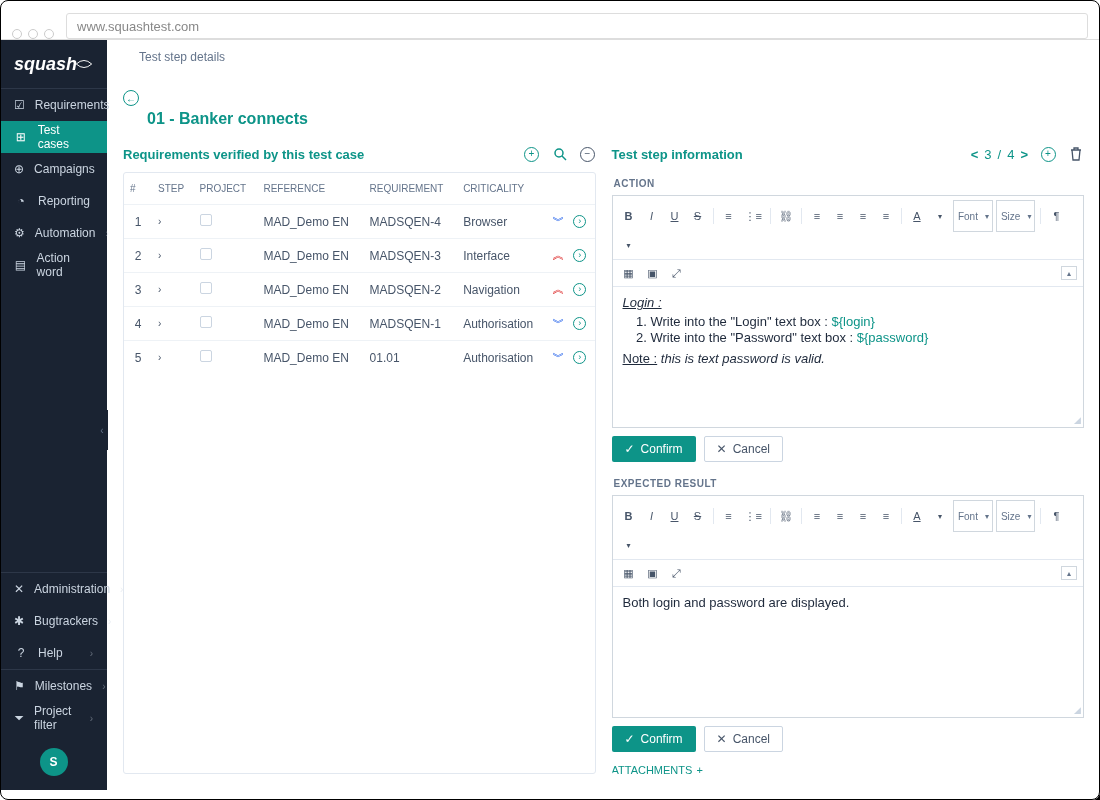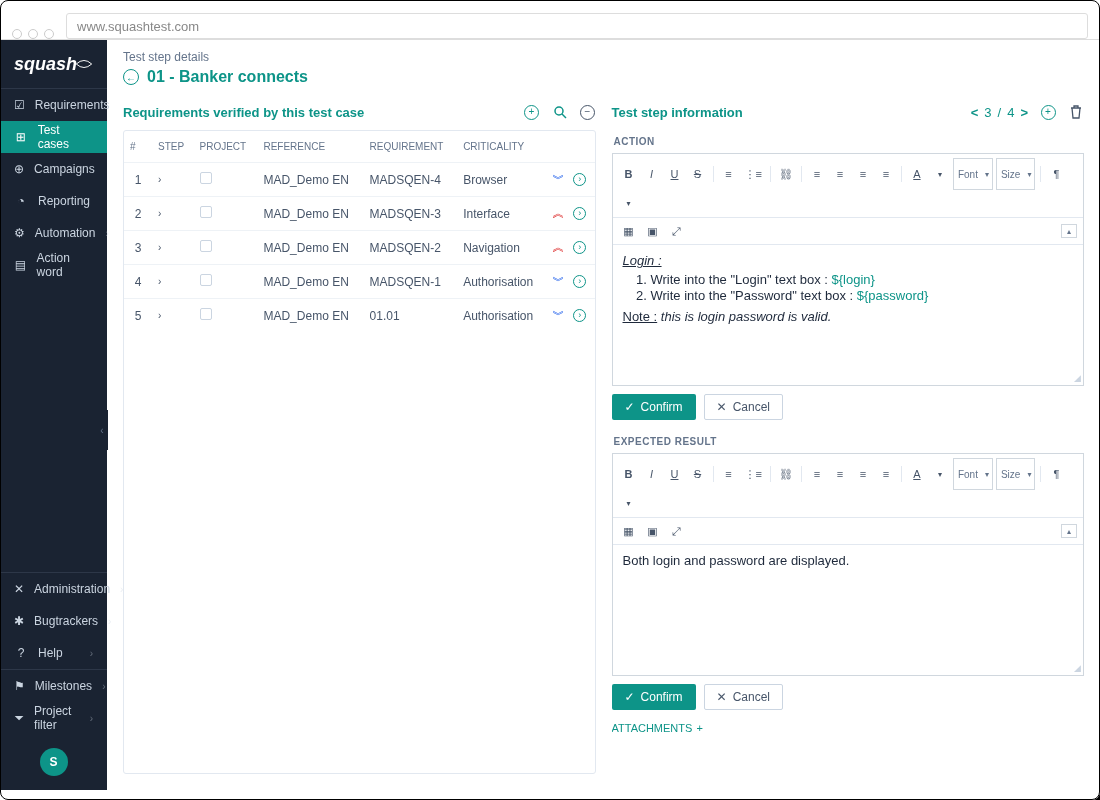--- a/index.html
+++ b/index.html
@@ -21,24 +21,24 @@
 .nav-item.active { background: #0d9488; color: #fff; }
 .nav-item .chev { margin-left: auto; opacity: 0.4; font-size: 10px; }
 .nav-icon { width: 14px; display: flex; justify-content: center; font-size: 12px; }
 
 .sidebar-bottom { margin-top: auto; }
 .collapse-handle { position: absolute; right: -1px; top: 370px; width: 12px; height: 40px; background: #1a2332; display: flex; align-items: center; justify-content: center; color: #64748b; font-size: 10px; }
 
 .avatar-circle { width: 28px; height: 28px; border-radius: 50%; background: #0d9488; color: #fff; display: flex; align-items: center; justify-content: center; margin: 14px auto; font-size: 12px; font-weight: 600; }
 
 .main { flex: 1; background: #fff; display: flex; flex-direction: column; }
-.crumb-bar { padding: 10px 16px 4px; font-size: 12px; color: #64748b; }
+.crumb-bar { padding: 10px 16px 4px; font-size: 12px; color: #64748b; margin-left: 16px; }
 .page-title-row { padding: 0 16px 8px; display: flex; align-items: center; gap: 8px; }
 .back-circle { width: 16px; height: 16px; border: 1.5px solid #0d9488; border-radius: 50%; display: flex; align-items: center; justify-content: center; color: #0d9488; font-size: 10px; }
-.page-title { color: #0d9488; font-size: 16px; font-weight: 600; }
+.page-title { color: #0d9488; font-size: 16px; font-weight: 600; margin-top: 42px; }
 
 .columns { flex: 1; display: flex; gap: 16px; padding: 0 16px 16px; overflow: hidden; }
 .panel { flex: 1; display: flex; flex-direction: column; }
 
 .panel-header { height: 36px; display: flex; align-items: center; justify-content: space-between; }
 .panel-title { color: #0d9488; font-weight: 600; font-size: 13px; }
 .panel-actions { display: flex; gap: 12px; align-items: center; color: #0d9488; }
 .icon-btn { width: 16px; height: 16px; display: flex; align-items: center; justify-content: center; cursor: pointer; }
 .icon-circle { border: 1.5px solid currentColor; border-radius: 50%; width: 15px; height: 15px; display: flex; align-items: center; justify-content: center; font-size: 10px; line-height: 1; }
 
@@ -345,21 +345,21 @@
                 <span class="tbtn">⤢</span>
               </div>
               <span class="toolbar-more">▴</span>
             </div>
             <div class="editor-content">
               <span class="ul-link">Login :</span>
               <ol>
                 <li><span>Write into the "Login" text box : </span><span class="var">${login}</span></li>
                 <li><span>Write into the "Password" text box : </span><span class="var">${password}</span></li>
               </ol>
-              <div style="margin-top:6px;"><span class="note-label">Note :</span><span class="note-body"> this is login password is valid.</span></div>
+              <div style="margin-top:6px;"><span class="note-label">Note :</span><span class="note-body"> this is text password is valid.</span></div>
             </div>
             <div class="resize-grip">◢</div>
           </div>
           <div class="confirm-row">
             <div class="btn btn-confirm">
                 <span>✓</span>
                 <span>Confirm</span>
               </div>
             <div class="btn btn-cancel">
                 <span>✕</span>

